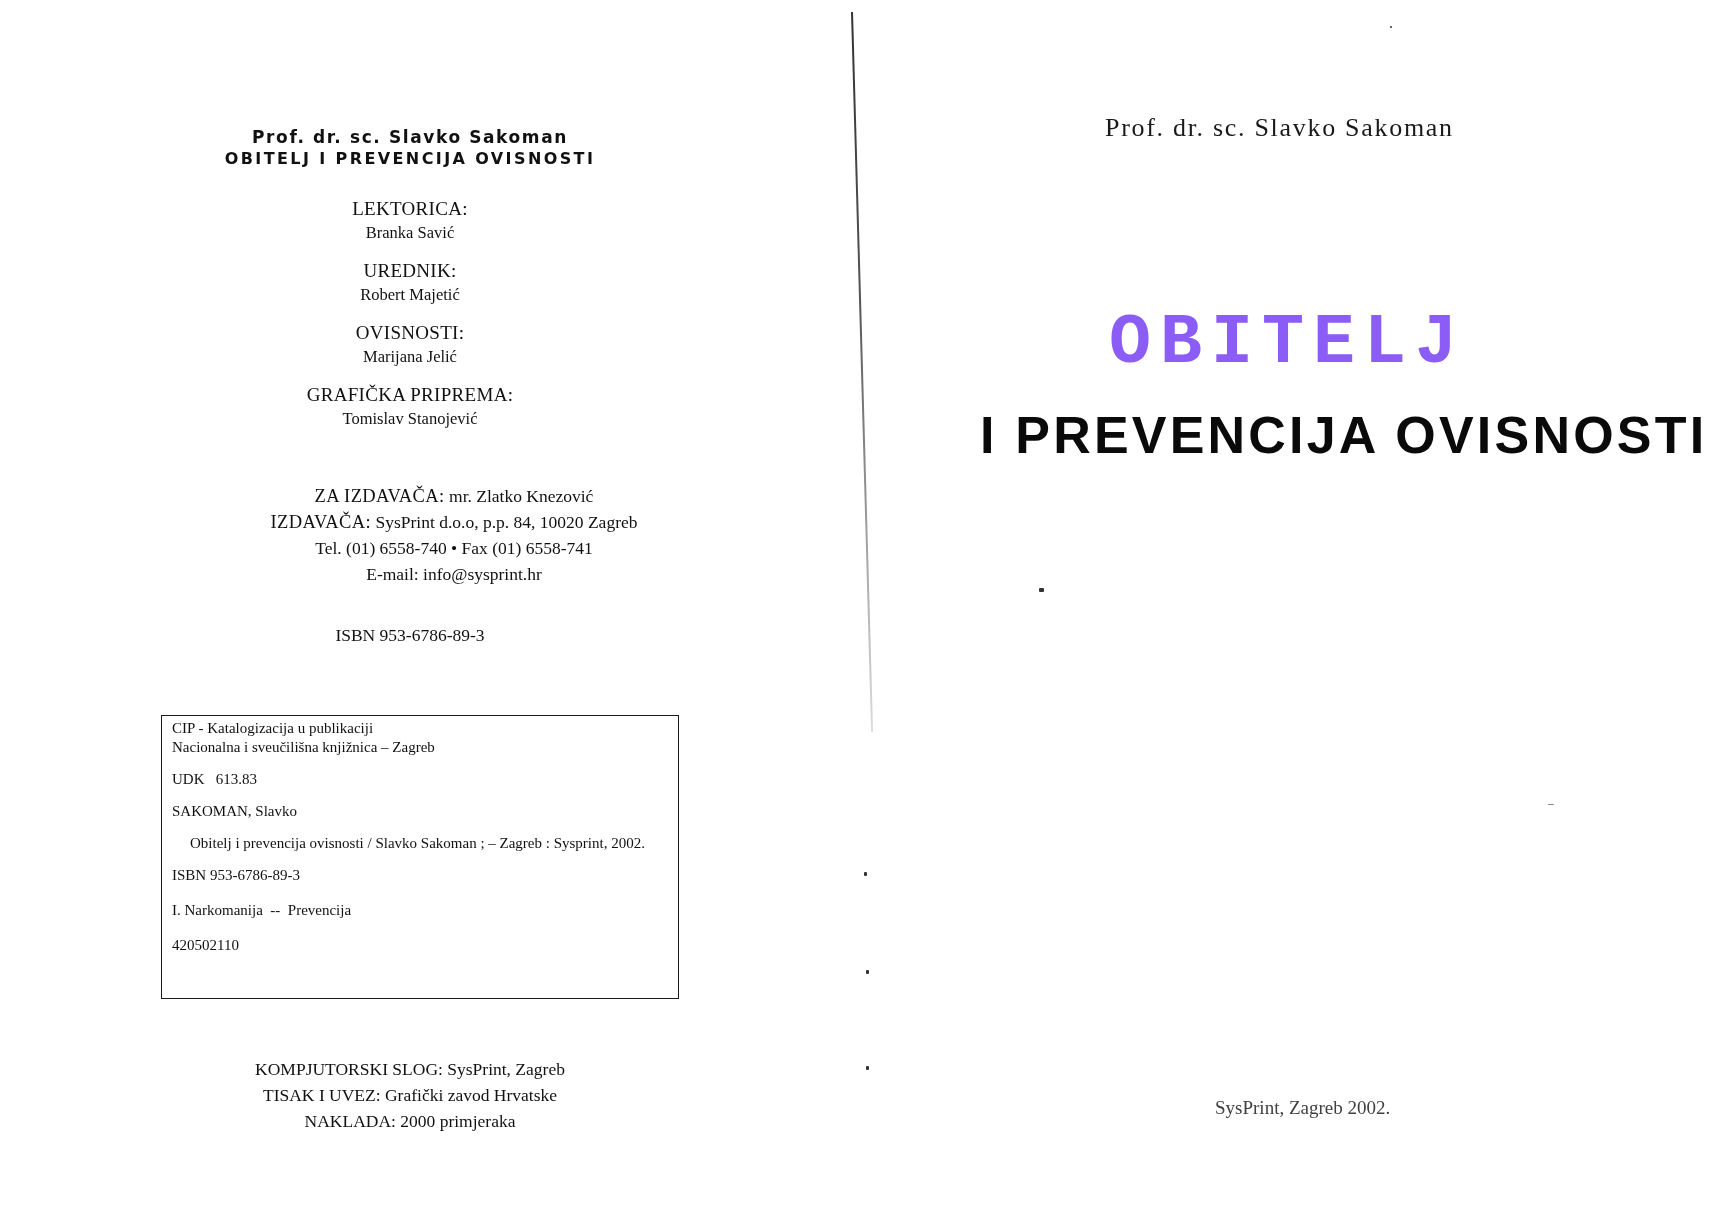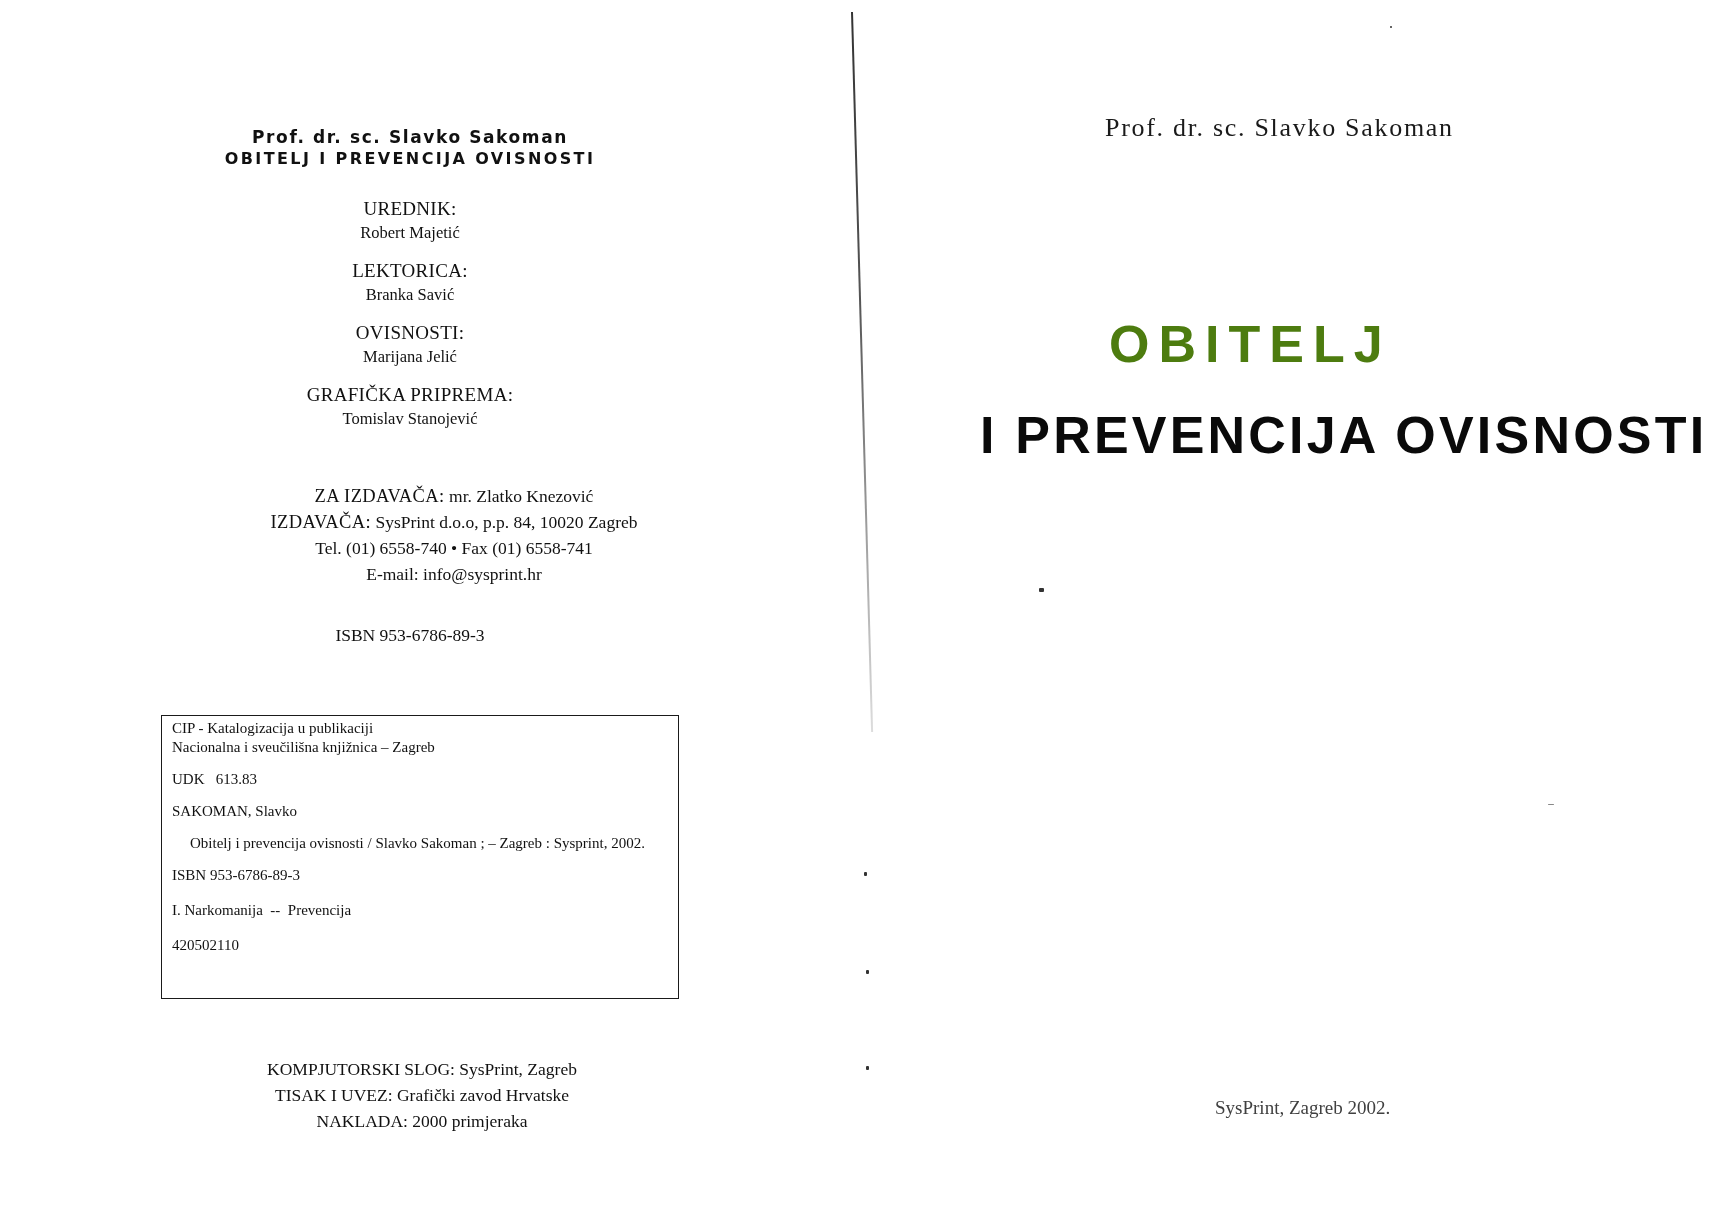--- a/index.html
+++ b/index.html
@@ -30,52 +30,52 @@
       position: absolute; left: 161px; top: 715px; width: 518px; height: 284px;
       border: 1.5px solid #1a1a1a; box-sizing: border-box;
       padding: 3px 10px 0 10px;
       font-family: "Liberation Serif", serif; font-size: 15px; color: #111;
     }
     .cip-box .hdr { line-height: 19px; }
     .cip-box .entry { line-height: 19px; margin-top: 13px; }
     .cip-box .title-entry { text-indent: 18px; line-height: 20px; margin-top: 12px; }
     .cip-box .num { margin-top: 16px; }
 
-    .production { position: absolute; left: 0; width: 820px; top: 1056px; text-align: center; font-family: "Liberation Serif", serif; font-size: 17.5px; line-height: 26px; margin-left: 12px; }
+    .production { position: absolute; left: 0; width: 820px; top: 1056px; text-align: center; font-family: "Liberation Serif", serif; font-size: 17.5px; line-height: 26px; }
 
     
     .gutter { position: absolute; left: 851px; top: 12px; width: 2px; height: 720px; background: linear-gradient(to bottom, #333 0%, #555 40%, #999 70%, #ddd 100%); transform: skewX(1.6deg); transform-origin: top; }
     .speck { position: absolute; width: 3px; height: 4px; background: #333; border-radius: 1px; }
 
     
     .right-page { position: absolute; left: 853px; top: 0; width: 864px; height: 1224px; }
     .author-right { position: absolute; left: 252px; top: 113px; font-family: "Liberation Serif", serif; font-size: 26px; letter-spacing: 1.7px; color: #1a1a1a; }
-    .title-main { position: absolute; left: 256px; top: 304px; font-family: Liberation Sans, sans-serif; font-weight: 700; font-size: 52px; letter-spacing: 9px; line-height: 80px; color: #4d7c0f; }
+    .title-main { position: absolute; left: 256px; top: 304px; font-family: Liberation Mono, monospace; font-weight: 700; font-size: 70px; letter-spacing: 9px; line-height: 80px; color: #8b5cf6; }
     .title-sub { position: absolute; left: 127px; top: 412px; font-family: Liberation Sans, sans-serif; font-weight: 700; font-size: 52px; letter-spacing: 3.2px; line-height: 46px; color: #0a0a0a; }
     .publisher-right { position: absolute; left: 362px; top: 1097px; font-family: "Liberation Serif", serif; font-size: 19px; color: #404040; }
   </style>
 </head>
 <body>
 
 <div class="spread">
 
   <div class="left-page">
     <div class="imprint-header">
       <div class="line1">Prof. dr. sc. Slavko Sakoman</div>
       <div class="line2">OBITELJ I PREVENCIJA OVISNOSTI</div>
     </div>
 
     <div class="credits">
       <div class="credit">
+        <div class="role">LEKTORICA:</div>
+        <div class="person">Branka Savić</div>
+      </div>
+      <div class="credit">
         <div class="role">UREDNIK:</div>
         <div class="person">Robert Majetić</div>
-      </div>
-      <div class="credit">
-        <div class="role">LEKTORICA:</div>
-        <div class="person">Branka Savić</div>
       </div>
       <div class="credit">
         <div class="role">OVISNOSTI:</div>
         <div class="person">Marijana Jelić</div>
       </div>
       <div class="credit">
         <div class="role">GRAFIČKA PRIPREMA:</div>
         <div class="person">Tomislav Stanojević</div>
       </div>
     </div>

